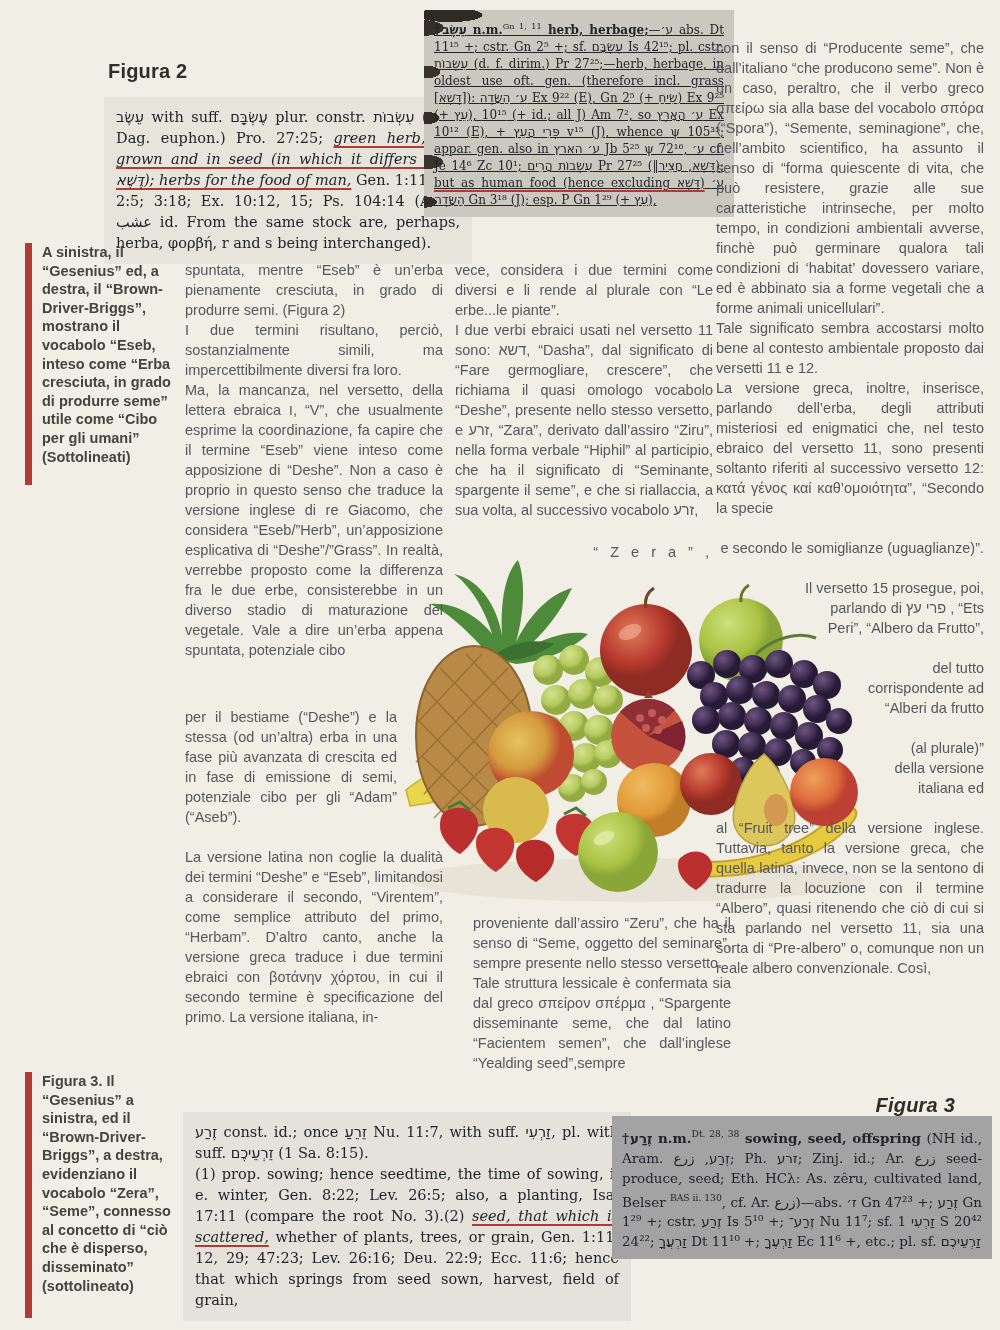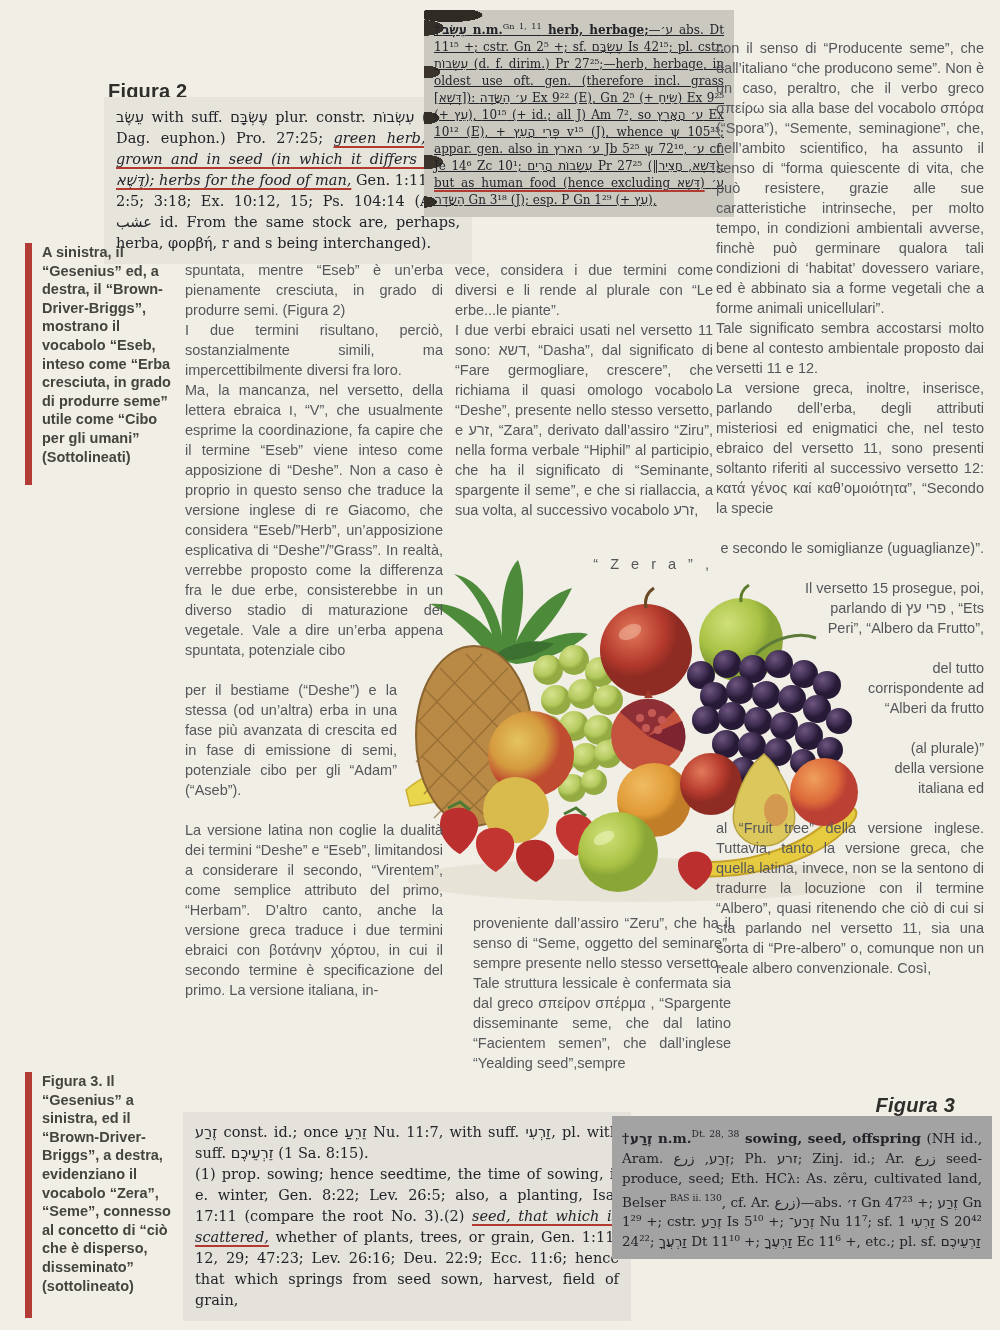--- a/index.html
+++ b/index.html
@@ -17,31 +17,31 @@
     background-image:
       radial-gradient(28px 11px at 0px 18px,#35302a 70%,transparent 71%),
       radial-gradient(20px 9px at 2px 62px,#3a342c 70%,transparent 71%),
       radial-gradient(22px 9px at 0px 108px,#332e27 70%,transparent 71%),
       radial-gradient(24px 10px at 2px 152px,#3a342c 70%,transparent 71%),
       radial-gradient(18px 8px at 0px 192px,#332e27 70%,transparent 71%),
       radial-gradient(46px 10px at 26px 5px,#2e2a24 70%,transparent 71%); text-decoration: underline;}
   .sidebar{display:flex;gap:10px;z-index:3;}
   .redbar{width:7px;background:#b23b36;flex:0 0 7px;}
   .sidebar-text{width:138px;font-weight:bold;font-size:14.5px;line-height:18.6px;color:#45443f;}
-  .zera-line{text-align:right;letter-spacing:4px;color:#56575b;font-size:14.5px;margin-top:14px;}
+  .zera-line{text-align:right;letter-spacing:4px;color:#56575b;font-size:14.5px;margin-top:2px;}
   .col3-step{text-align:right;}
   .gesbox{left:183px;top:1112px;width:424px;padding:10px 12px;background:#e4e2da;font-size:14.5px;line-height:21px;white-space:pre-line;}
   .bdbzbox{left:612px;top:1116px;width:360px;padding:8px 10px;background:#a3a3a3;font-size:13.5px;line-height:20px;}
 </style>
 </head>
 <body>
 
 <div class="page">
 
-  <div class="abs fig-label" style="left:108px;top:60px;margin-top:20px;">Figura 2</div>
+  <div class="abs fig-label" style="left:108px;top:60px;">Figura 2</div>
 
   <div class="abs excerpt fig2box"><span>עֵשֶׂב with suff. עֶשְׂבָּם plur. constr. עִשְׂבוֹת (with Dag. euphon.) Pro. 27:25; </span><span class="ulred" style="font-style:italic;">green herb, full grown and in seed (in which it differs from דֶּשֶׁא); herbs for the food of man,</span><span> Gen. 1:11, 12; 2:5; 3:18; Ex. 10:12, 15; Ps. 104:14 (Arab. عشب id. From the same stock are, perhaps, herba, φορβή, r and s being interchanged).</span></div>
 
   <div class="abs excerpt bdbbox"><span class="bold">†עֵשֶׂב </span><span class="bold">n.m.</span><span class="sup">Gn 1, 11</span><span class="bold"> herb, herbage;</span><span>—ע׳ abs. Dt 11¹⁵ +; cstr. Gn 2⁵ +; sf. עֶשְׂבָּם Is 42¹⁵; pl. cstr. עִשְׂבוֹת (d. f. dirim.) Pr 27²⁵;—herb, herbage, in oldest use oft. gen. (therefore incl. grass [דֶּשֶׁא]): ע׳ הַשָּׂדֶה Ex 9²² (E), Gn 2⁵ (+ שִׂיחַ) Ex 9²⁵ (+ עֵץ), 10¹⁵ (+ id.; all J) Am 7², so ע׳ הָאָרֶץ Ex 10¹² (E), + פְּרִי הָעֵץ v¹⁵ (J), whence ψ 105³⁵; appar. gen. also in ע׳ הארץ Jb 5²⁵ ψ 72¹⁶, ע׳ cf. Je 14⁶ Zc 10¹; עִשְׂבוֹת הָרִים Pr 27²⁵ (‖דֶּשֶׁא, חָצִיר); </span><span class="ulred">but as human food (hence excluding</span><span class="ulred"> דֶּשֶׁא)</span><span> ע׳ הַשָּׂדֶה Gn 3¹⁸ (J); esp. P Gn 1²⁹ (+ עֵץ),</span></div>
 
   <div class="abs sidebar" style="left:25px;top:243px;height:242px;">
     <div class="redbar"></div>
     <div class="sidebar-text">A sinistra, il “Gesenius” ed, a destra, il “Brown-Driver-Briggs”, mostrano il vocabolo “Eseb, inteso come “Erba cresciuta, in grado di produrre seme” utile come “Cibo per gli umani” (Sottolineati)</div>
   </div>
 
@@ -187,21 +187,21 @@
     <g>
       <circle cx="222" cy="294" r="40" fill="url(#gGreenA)"></circle>
       <ellipse cx="208" cy="280" rx="11" ry="6" fill="#e6efb0" opacity=".7" transform="rotate(-25 208 280)"></ellipse>
     </g>
   </svg>
 
   <div class="abs bodycol" style="left:185px;top:240px;width:258px;">
     <div>spuntata, mentre “Eseb” è un’erba pienamente cresciuta, in grado di produrre semi. (Figura 2)
 I due termini risultano, perciò, sostanzialmente simili, ma impercettibilmente diversi fra loro.
 Ma, la mancanza, nel versetto, della lettera ebraica ו, “V”, che usualmente esprime la coordinazione, fa capire che il termine “Eseb” viene inteso come apposizione di “Deshe”. Non a caso è proprio in questo senso che traduce la versione inglese di re Giacomo, che considera “Eseb/”Herb”, un’apposizione esplicativa di “Deshe”/”Grass”. In realtà, verrebbe proposto come la differenza fra le due erbe, consisterebbe in un diverso stadio di maturazione del vegetale. Vale a dire un’erba appena spuntata, potenziale cibo</div>
-    <div style="padding-right:46px;">per il bestiame (“Deshe”) e la stessa (od un’altra) erba in una fase più avanzata di crescita ed in fase di emissione di semi, potenziale cibo per gli “Adam” (“Aseb”).</div>
+    <div style="padding-right:46px;margin-top:27px;">per il bestiame (“Deshe”) e la stessa (od un’altra) erba in una fase più avanzata di crescita ed in fase di emissione di semi, potenziale cibo per gli “Adam” (“Aseb”).</div>
     <div>La versione latina non coglie la dualità dei termini “Deshe” e “Eseb”, limitandosi a considerare il secondo, “Virentem”, come semplice attributo del primo, “Herbam”. D’altro canto, anche la versione greca traduce i due termini ebraici con βοτάνην χόρτου, in cui il secondo termine è specificazione del primo. La versione italiana, in-</div>
   </div>
 
   <div class="abs bodycol" style="left:455px;top:240px;width:258px;">
     <div>vece, considera i due termini come diversi e li rende al plurale con “Le erbe...le piante”.
 I due verbi ebraici usati nel versetto 11 sono: דשא, “Dasha”, dal significato di “Fare germogliare, crescere”, che richiama il quasi omologo vocabolo “Deshe”, presente nello stesso versetto, e זרע, “Zara”, derivato dall’assiro “Ziru”, nella forma verbale “Hiphil” al participio, che ha il significato di “Seminante, spargente il seme”, e che si riallaccia, a sua volta, al successivo  vocabolo זרע,</div>
     <div class="zera-line">“ Z e r a ” ,</div>
   </div>
   <div class="abs bodycol" style="left:473px;top:893px;width:258px;">
     <div>proveniente dall’assiro “Zeru”, che ha il senso di “Seme, oggetto del seminare”, sempre presente nello stesso versetto.

